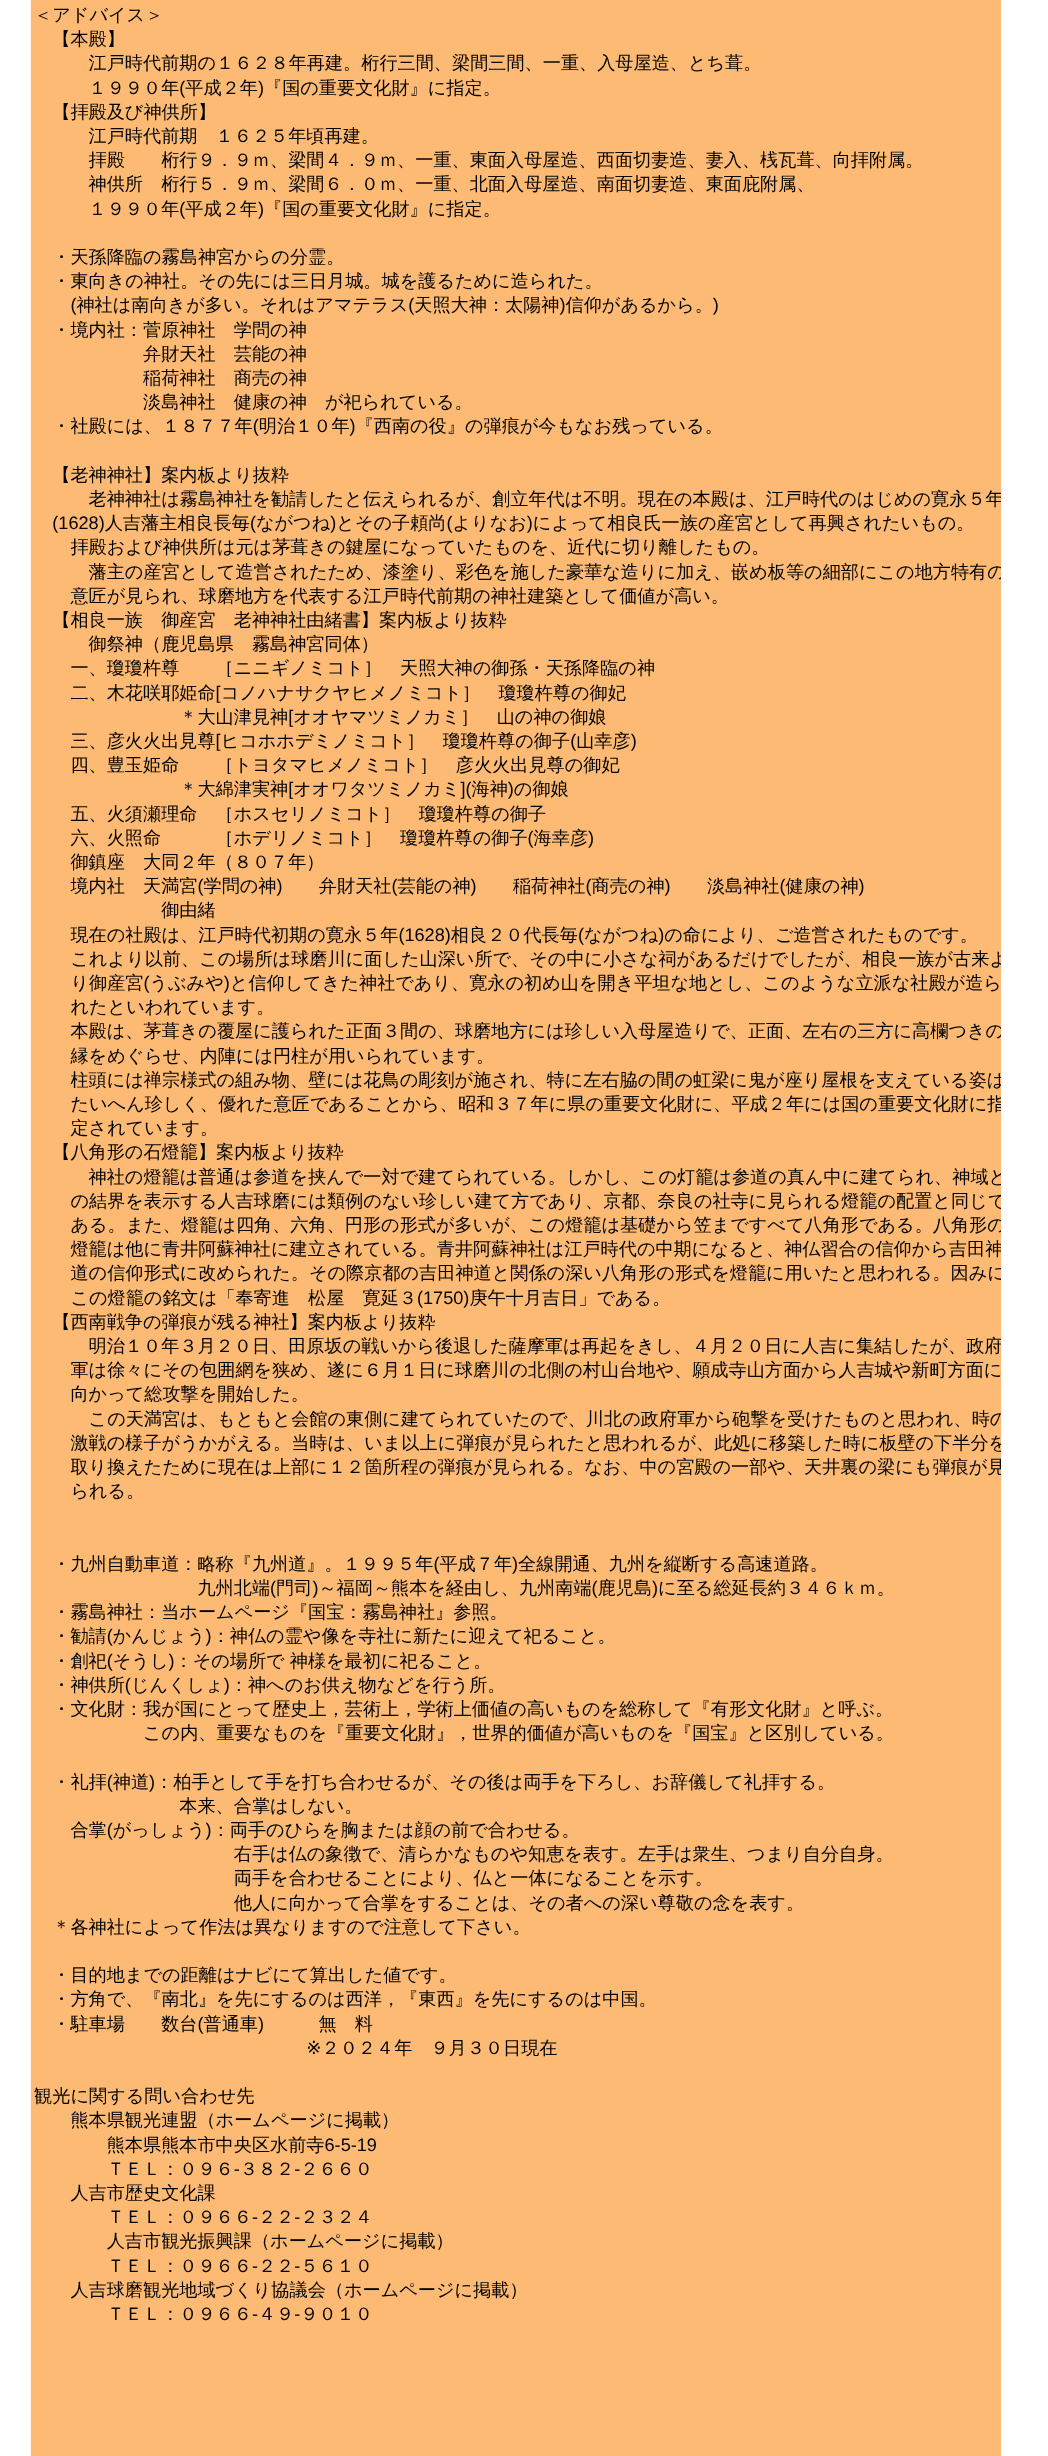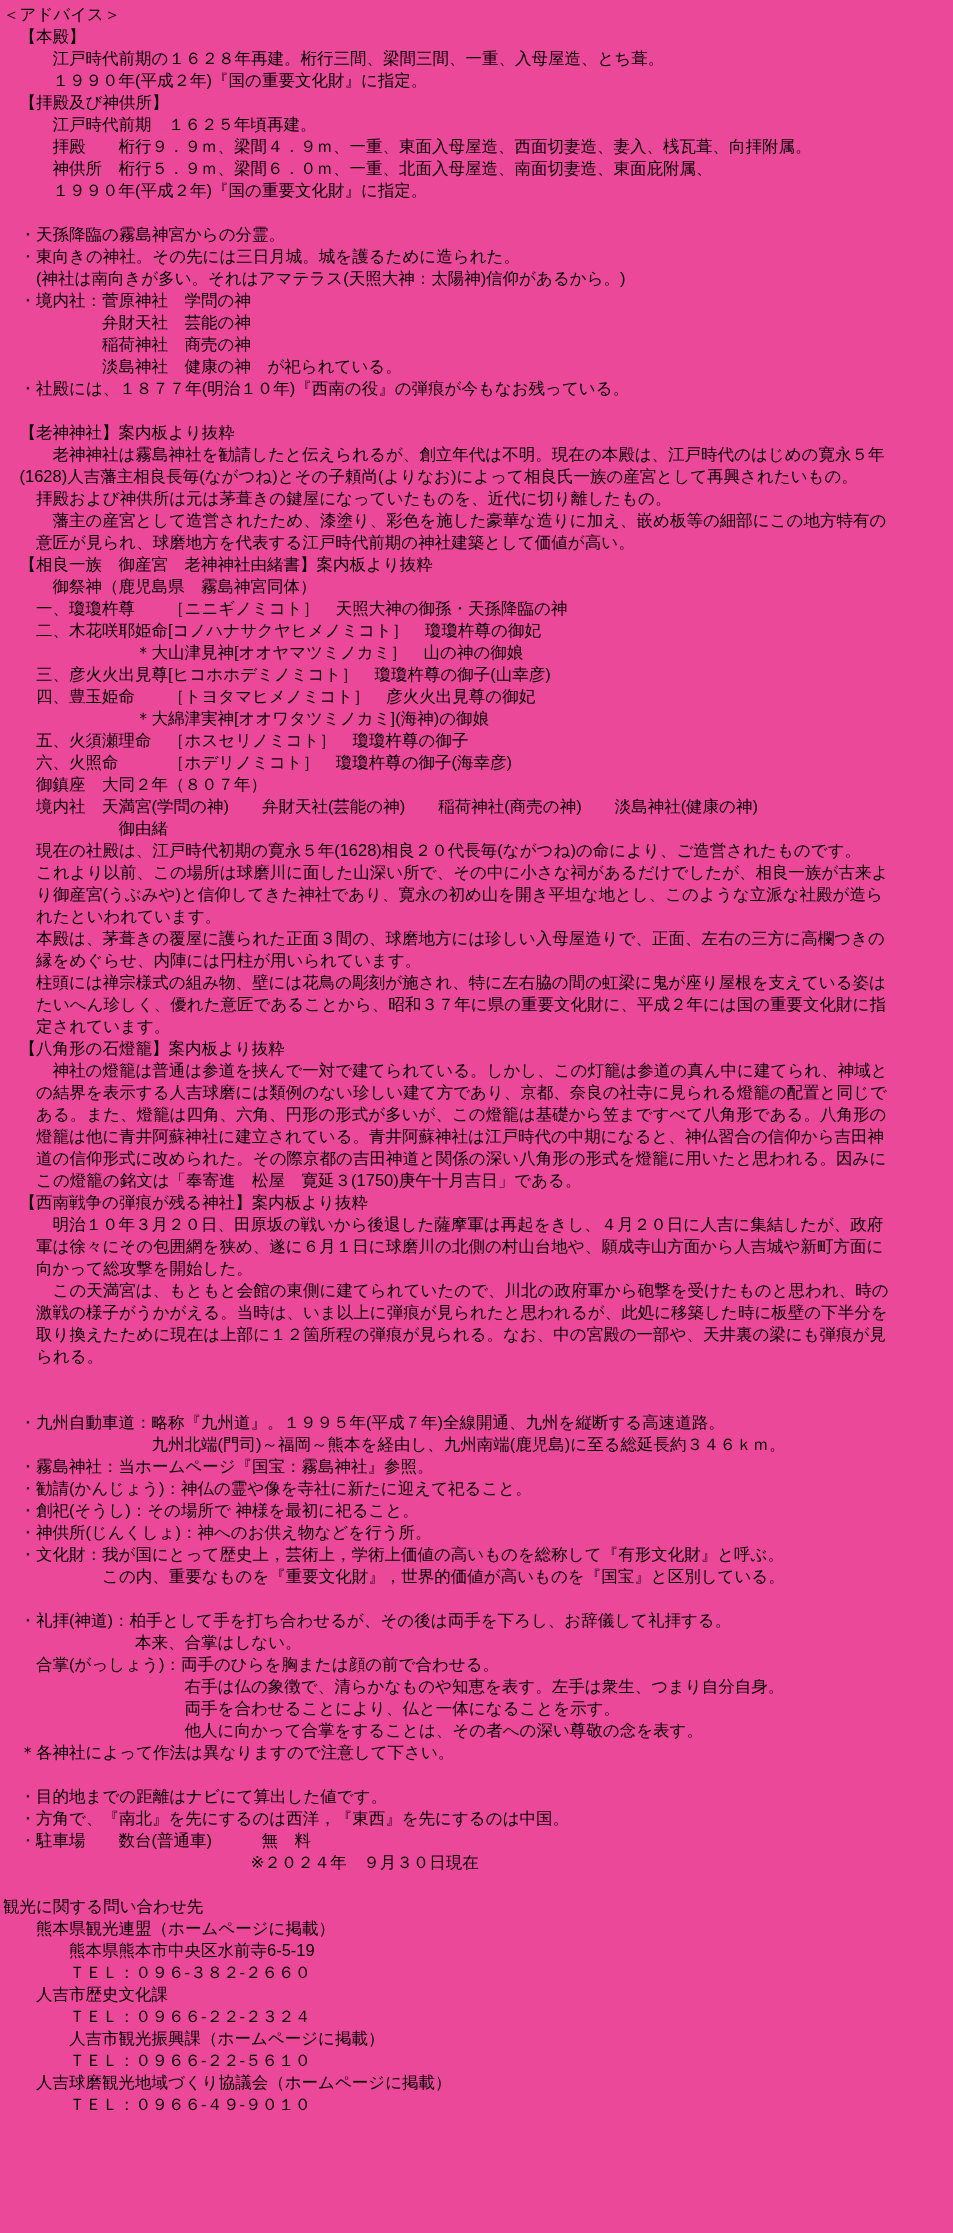--- a/index.html
+++ b/index.html
@@ -2,24 +2,25 @@
 <html><head>
 <meta charset="utf-8">
 <style>
   html, body {
     margin: 0;
     padding: 0;
     background: #ffffff;
   }
   .page {
     position: relative;
-    width: 953px;
+    width: 882px;
     height: 2233px;
-    background: #ec4899;
+    background: #fdba74;
     overflow: hidden;
+    margin-left: 28px;
   }
   .doc {
     padding: 3px 0 0 3px;
     font-family: "Liberation Sans", "DejaVu Sans", sans-serif;
     font-size: 16.5px;
     line-height: 22px;
     color: #000000;
     white-space: pre;
   }
   .doc .line {

